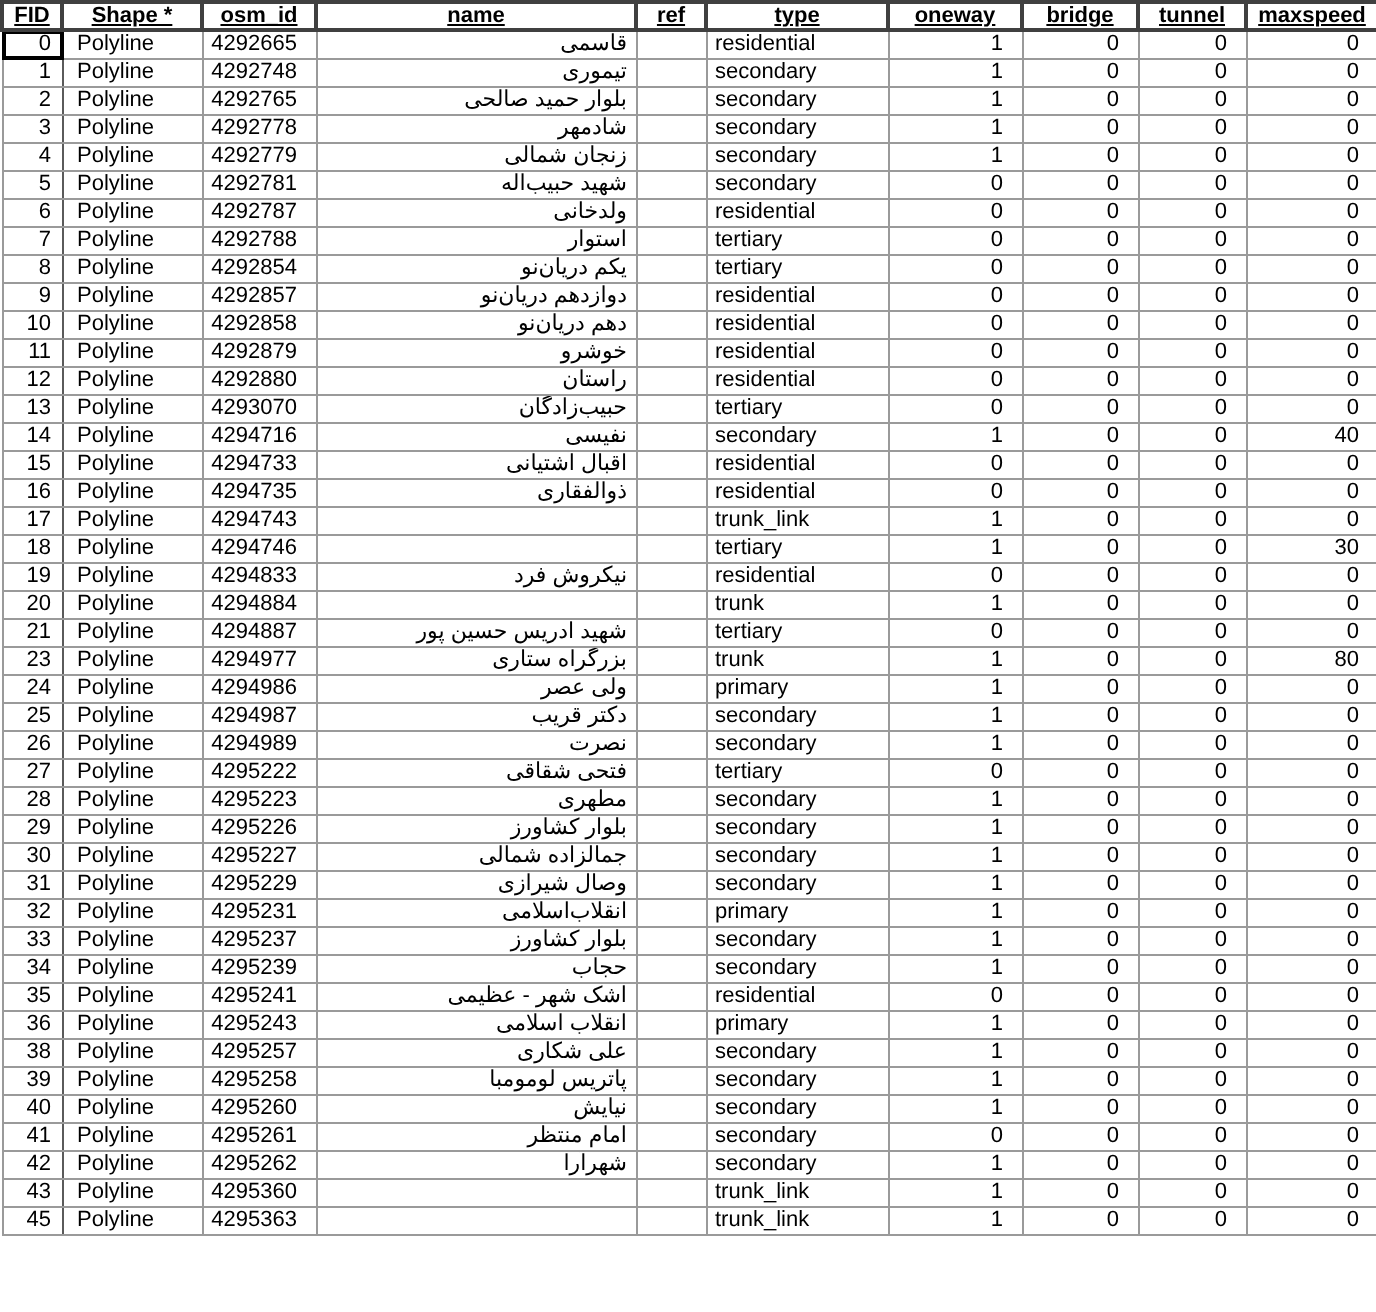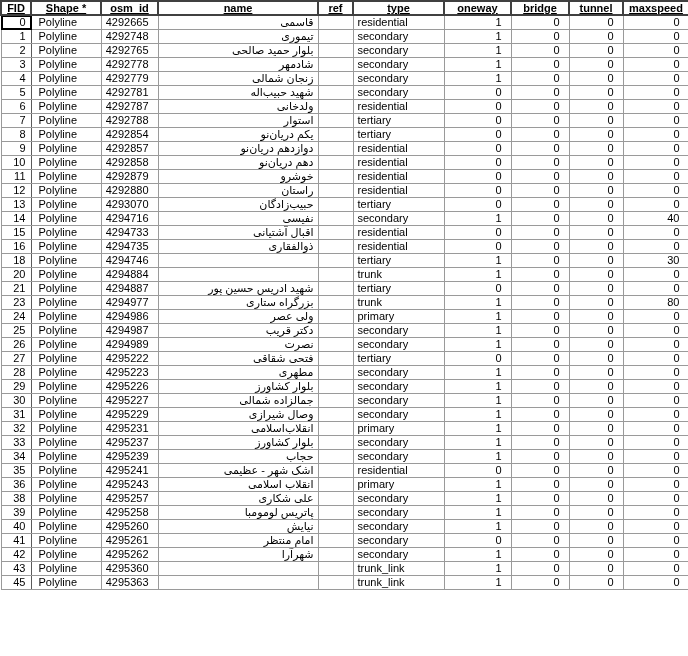--- a/index.html
+++ b/index.html
@@ -278,30 +278,54 @@
         <td class="col-osm_id al-right">4294735</td>
         <td class="col-name rtl">ذوالفقاری</td>
         <td class="col-ref al-left"></td>
         <td class="col-type al-left">residential</td>
         <td class="col-oneway al-right">0</td>
         <td class="col-bridge al-right">0</td>
         <td class="col-tunnel al-right">0</td>
         <td class="col-maxspeed al-right">0</td>
       </tr>
       <tr>
+        <td class="col-fid al-right">17</td>
+        <td class="col-shape al-left">Polyline</td>
+        <td class="col-osm_id al-right">4294743</td>
+        <td class="col-name rtl"></td>
+        <td class="col-ref al-left"></td>
+        <td class="col-type al-left">trunk_link</td>
+        <td class="col-oneway al-right">1</td>
+        <td class="col-bridge al-right">0</td>
+        <td class="col-tunnel al-right">0</td>
+        <td class="col-maxspeed al-right">0</td>
+      </tr>
+      <tr>
         <td class="col-fid al-right">18</td>
         <td class="col-shape al-left">Polyline</td>
         <td class="col-osm_id al-right">4294746</td>
         <td class="col-name rtl"></td>
         <td class="col-ref al-left"></td>
         <td class="col-type al-left">tertiary</td>
         <td class="col-oneway al-right">1</td>
         <td class="col-bridge al-right">0</td>
         <td class="col-tunnel al-right">0</td>
         <td class="col-maxspeed al-right">30</td>
+      </tr>
+      <tr>
+        <td class="col-fid al-right">19</td>
+        <td class="col-shape al-left">Polyline</td>
+        <td class="col-osm_id al-right">4294833</td>
+        <td class="col-name rtl">نیکروش فرد</td>
+        <td class="col-ref al-left"></td>
+        <td class="col-type al-left">residential</td>
+        <td class="col-oneway al-right">0</td>
+        <td class="col-bridge al-right">0</td>
+        <td class="col-tunnel al-right">0</td>
+        <td class="col-maxspeed al-right">0</td>
       </tr>
       <tr>
         <td class="col-fid al-right">20</td>
         <td class="col-shape al-left">Polyline</td>
         <td class="col-osm_id al-right">4294884</td>
         <td class="col-name rtl"></td>
         <td class="col-ref al-left"></td>
         <td class="col-type al-left">trunk</td>
         <td class="col-oneway al-right">1</td>
         <td class="col-bridge al-right">0</td>

